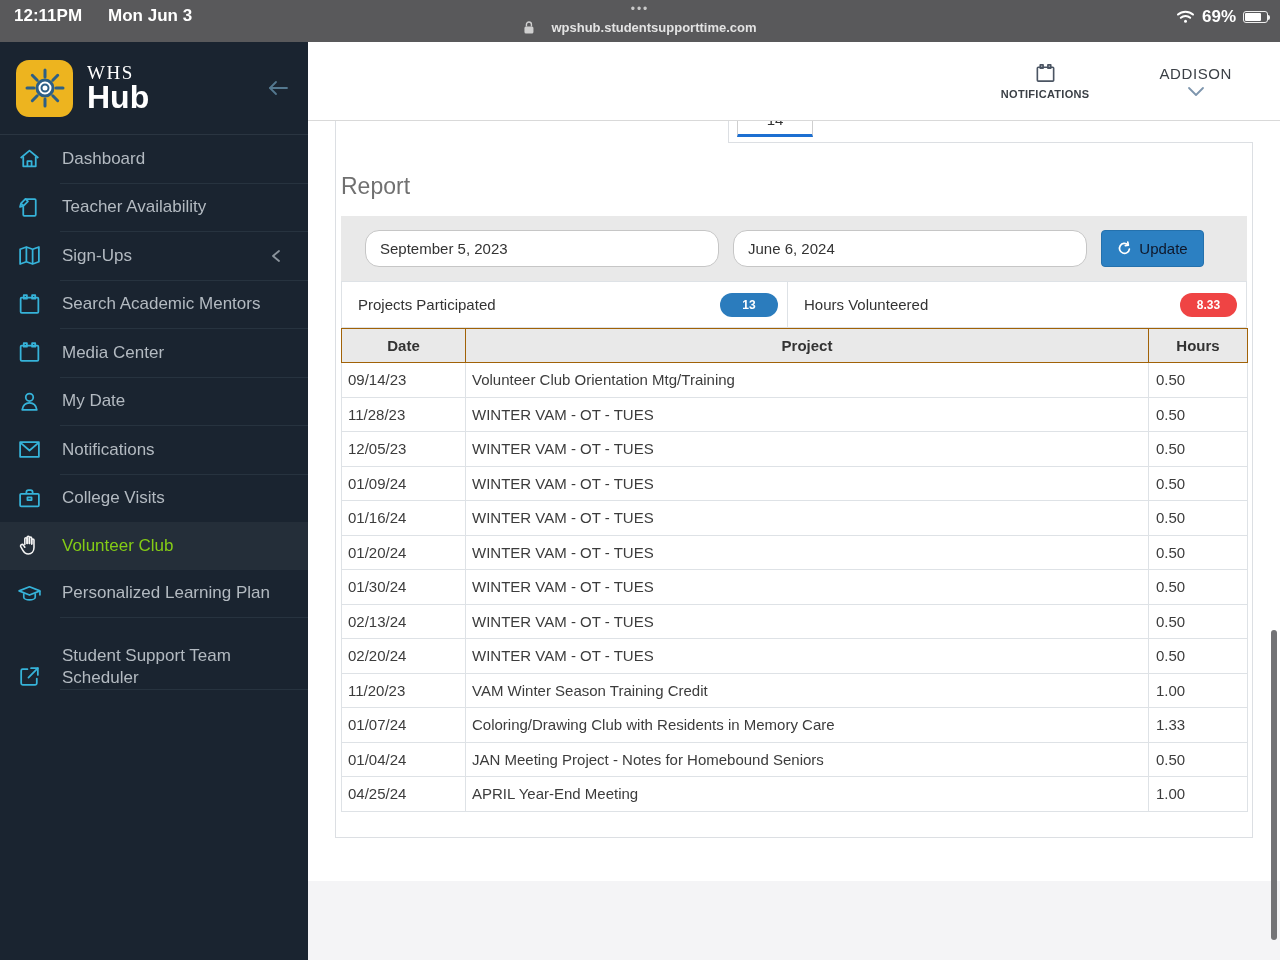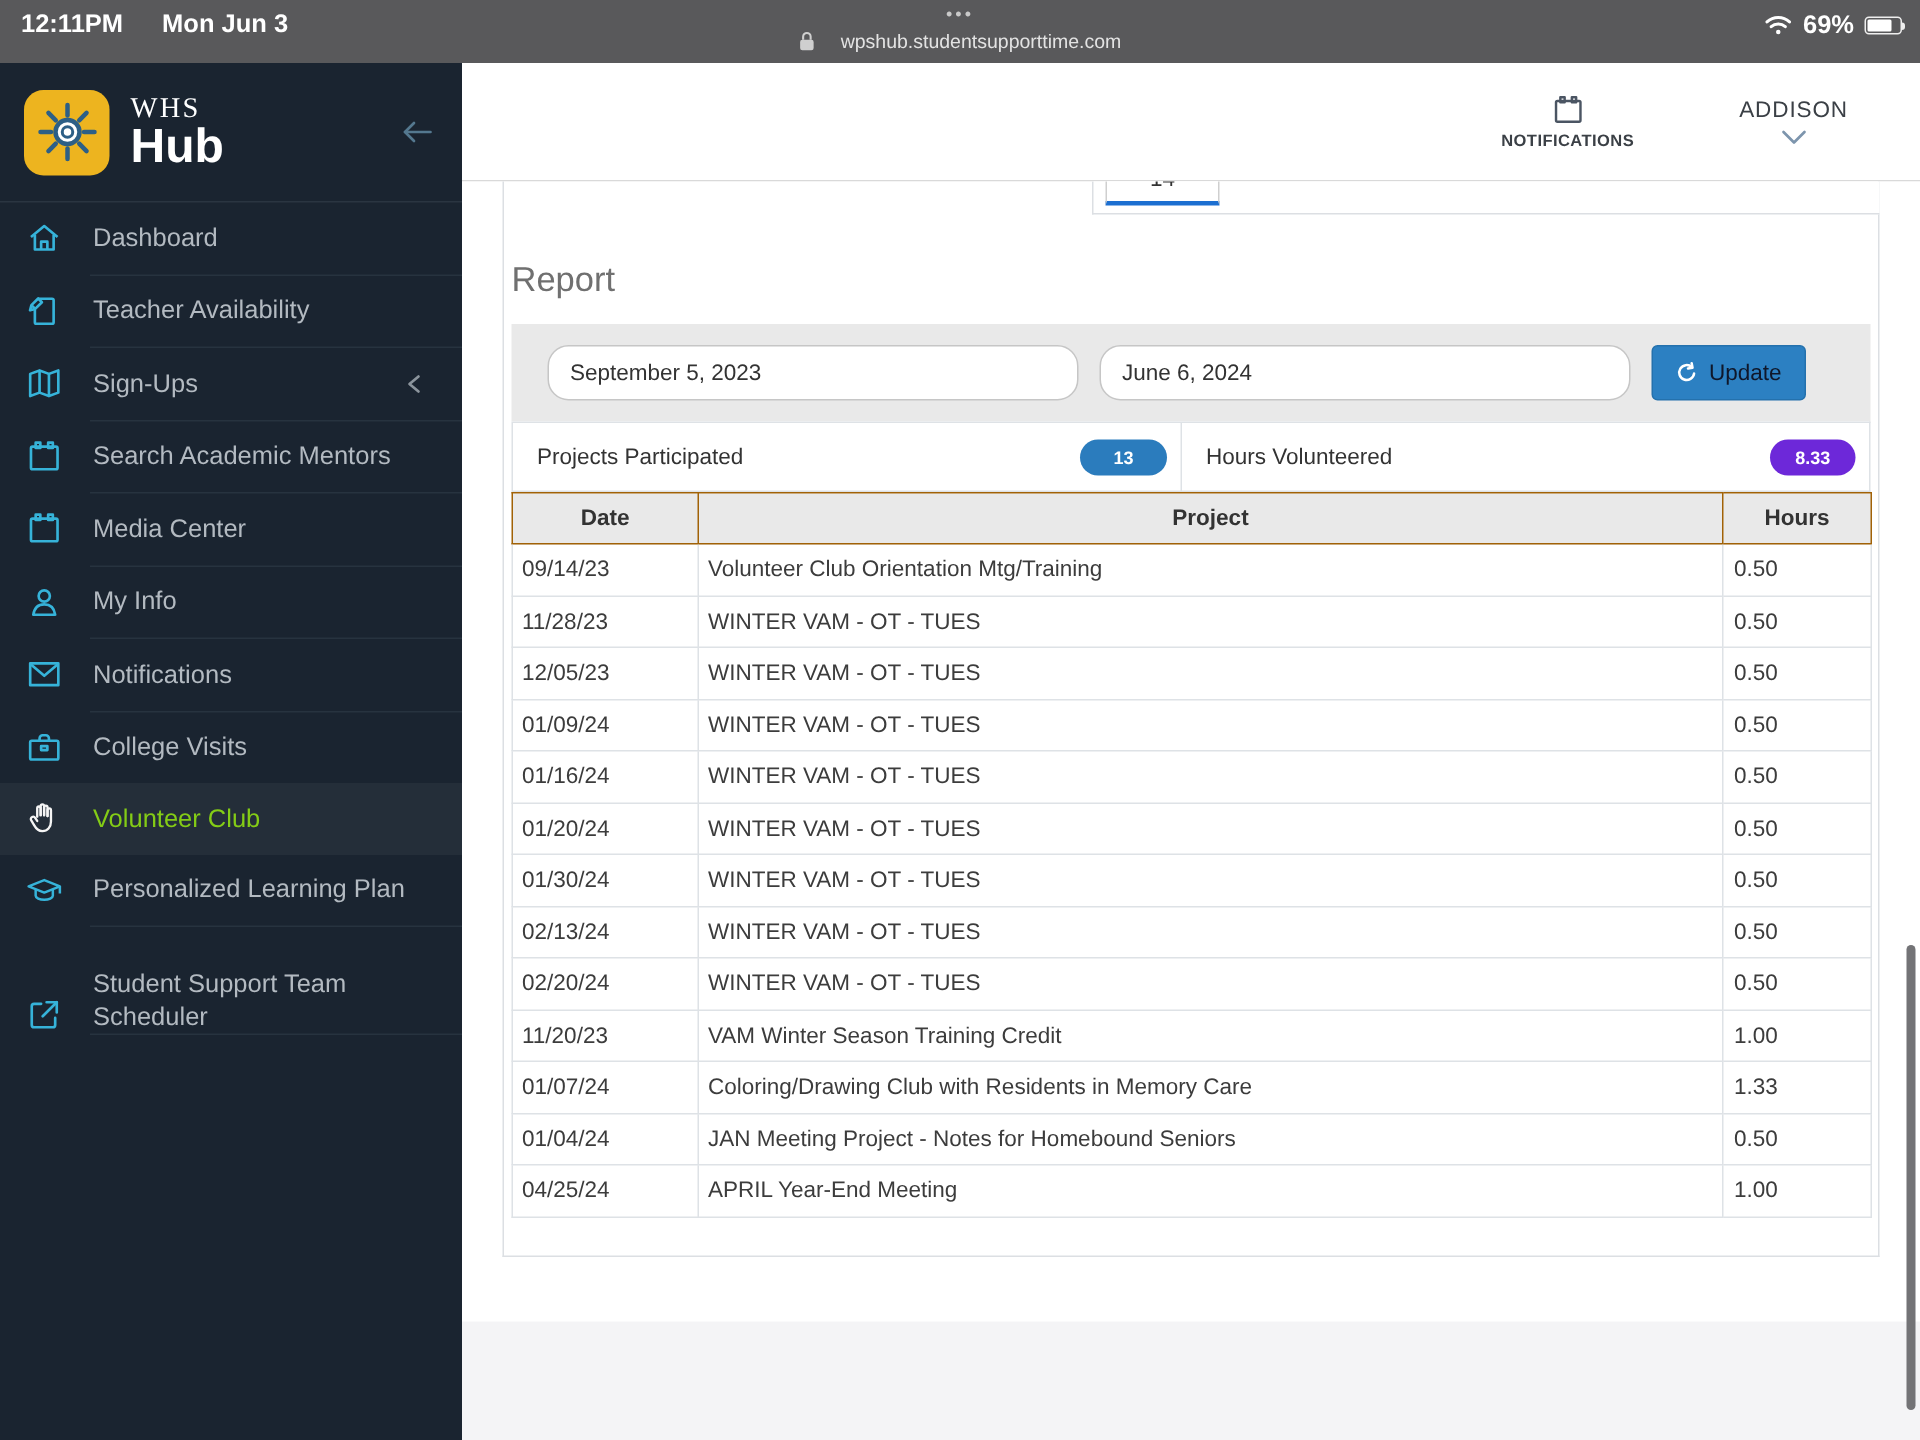--- a/index.html
+++ b/index.html
@@ -5,21 +5,21 @@
   * { margin:0; padding:0; box-sizing:border-box; }
   html,body { width:1280px; height:960px; }
   body { font-family:"Liberation Sans","DejaVu Sans",sans-serif; background:#f4f4f6; overflow:hidden; }
   .page { width:1280px; height:960px; display:flex; flex-direction:column; }
 
   
   .status-bar { height:42px; background:#59595b; position:relative; flex:0 0 42px; color:#fff; }
   .sb-left { position:absolute; left:14px; top:6px; display:flex; gap:26px; font-size:17px; font-weight:600; }
   .sb-center { position:absolute; left:50%; transform:translateX(-50%); top:3px; display:flex; flex-direction:column; align-items:center; }
   .sb-dots { color:#c9c9c9; font-size:12px; letter-spacing:2px; line-height:12px; }
-  .sb-url { margin-top:5px; display:flex; align-items:center; gap:17px; font-size:13px; color:#e3e3e3; }
+  .sb-url { margin-top:5px; display:flex; align-items:center; gap:17px; font-size:13px; color:#e3e3e3;font-weight:bold; }
   .sb-right { position:absolute; right:12px; top:7px; display:flex; align-items:center; gap:7px; font-size:17px; font-weight:600; }
   .battery { width:25px; height:12px; border:1px solid #efefef; border-radius:3px; position:relative; }
   .battery .fill { position:absolute; left:1px; top:1px; bottom:1px; width:68%; background:#fff; border-radius:1px; }
   .battery .tip { position:absolute; right:-3px; top:3px; width:2px; height:5px; background:#efefef; border-radius:0 2px 2px 0; }
 
   
   .app { flex:1; display:flex; min-height:0; }
 
   
   .sidebar { width:308px; flex:0 0 308px; background:#1a2430; display:flex; flex-direction:column; }
@@ -58,21 +58,21 @@
   .di-1 { left:24px; }
   .di-2 { left:392px; }
   .update-btn { position:absolute; left:760px; top:14px; width:103px; height:37px; background:#2c80c2; border:1px solid #2471ad; border-radius:4px; color:#0f172a; font-size:15px; display:flex; align-items:center; justify-content:center; gap:7px; cursor:pointer; font-family:inherit; }
   .stats-row { position:absolute; left:33px; top:160px; width:906px; height:47px; display:flex; z-index:2; }
   .stat-cell { background:#fff; border:1px solid #dee2e6; display:flex; align-items:center; justify-content:space-between; padding:0 9px 0 16px; }
   .stat-cell.c1 { width:447px; }
   .stat-cell.c2 { flex:1; border-left:none; }
   .stat-label { font-size:15px; color:#333; }
   .pill { color:#fff; font-size:12px; font-weight:bold; border-radius:12px; height:24px; display:flex; align-items:center; justify-content:center; }
   .pill-blue { background:#2b7cbd; width:58px; }
-  .pill-green { background:#6d28d9; width:57px; }
+  .pill-green { background:#ef4444; width:57px; }
   .report-table { position:absolute; left:33px; top:207px; width:906px; border-collapse:collapse; table-layout:fixed; z-index:2; background:#fff; }
   .report-table th { height:34px; background:#e9e9e9; border:1px solid #a16207; font-size:15px; font-weight:bold; color:#333; text-align:center; }
   .report-table td { height:34.5px; border:1px solid #dee2e6; font-size:15px; color:#3c3c3c; padding-left:6px; }
   .report-table td.hours { padding-left:7px; }
   .main-footer { height:79px; flex:0 0 79px; background:#f4f4f6; }
   .scrollbar { position:absolute; right:3px; top:588px; width:6px; height:310px; background:#737376; border-radius:3px; z-index:20; }
 
   svg { display:block; }
 </style>
 </head>
@@ -213,21 +213,21 @@
         </div>
         <div class="nav-div"></div>
 
         <div class="nav-item">
           <span class="ic">
             <svg width="25" height="25" viewBox="0 0 24 24" fill="none" stroke="#36b3d9" stroke-width="1.7" stroke-linejoin="round">
                 <circle cx="12" cy="8" r="3.6"></circle>
                 <path d="M5 20c.7-4.4 3.2-6.6 7-6.6s6.3 2.2 7 6.6z"></path>
               </svg>
           </span>
-          <span class="lbl">My Info</span>
+          <span class="lbl">My Date</span>
         </div>
         <div class="nav-div"></div>
 
         <div class="nav-item">
           <span class="ic">
             <svg width="25" height="25" viewBox="0 0 24 24" fill="none" stroke="#36b3d9" stroke-width="1.7" stroke-linejoin="round">
                 <rect x="3" y="5" width="18" height="14"></rect>
                 <path d="M3.5 5.7 12 13l8.5-7.3"></path>
               </svg>
           </span>

